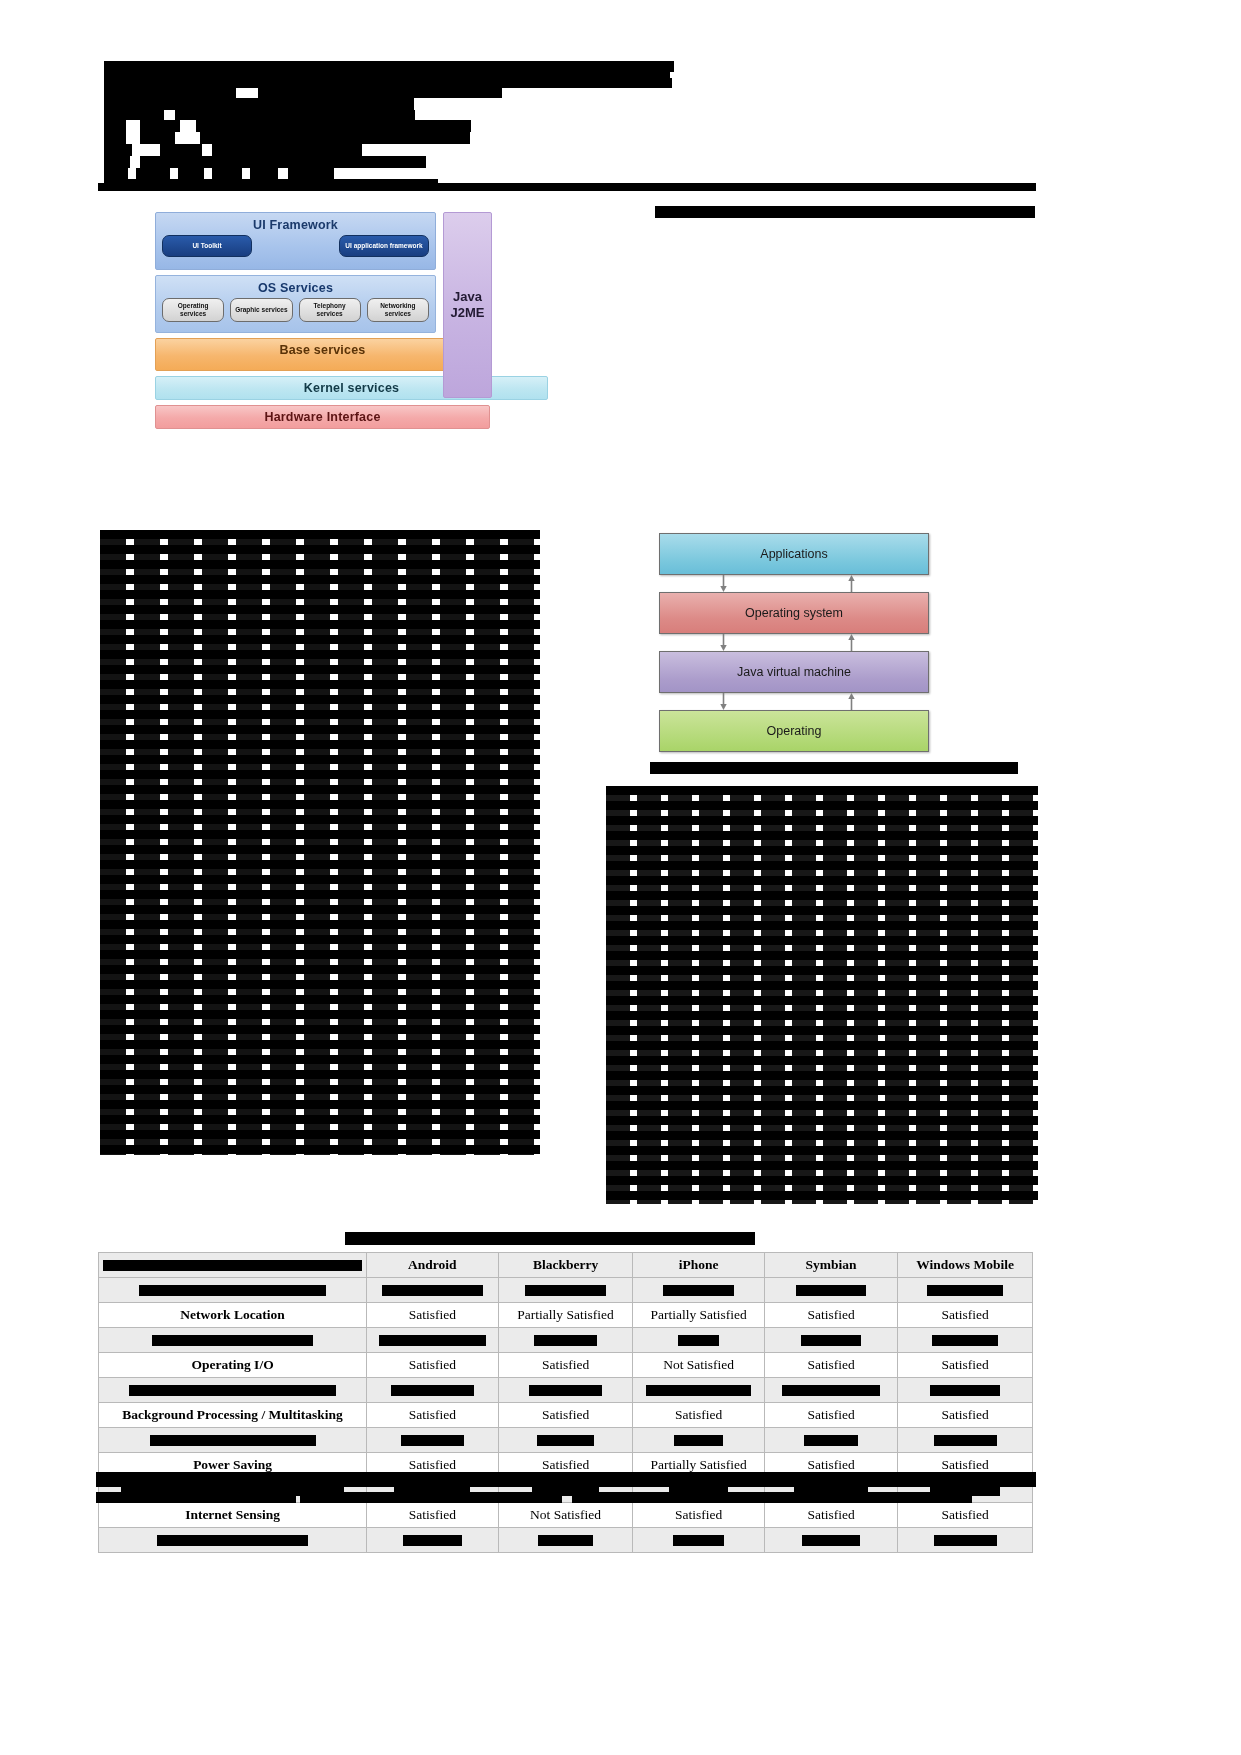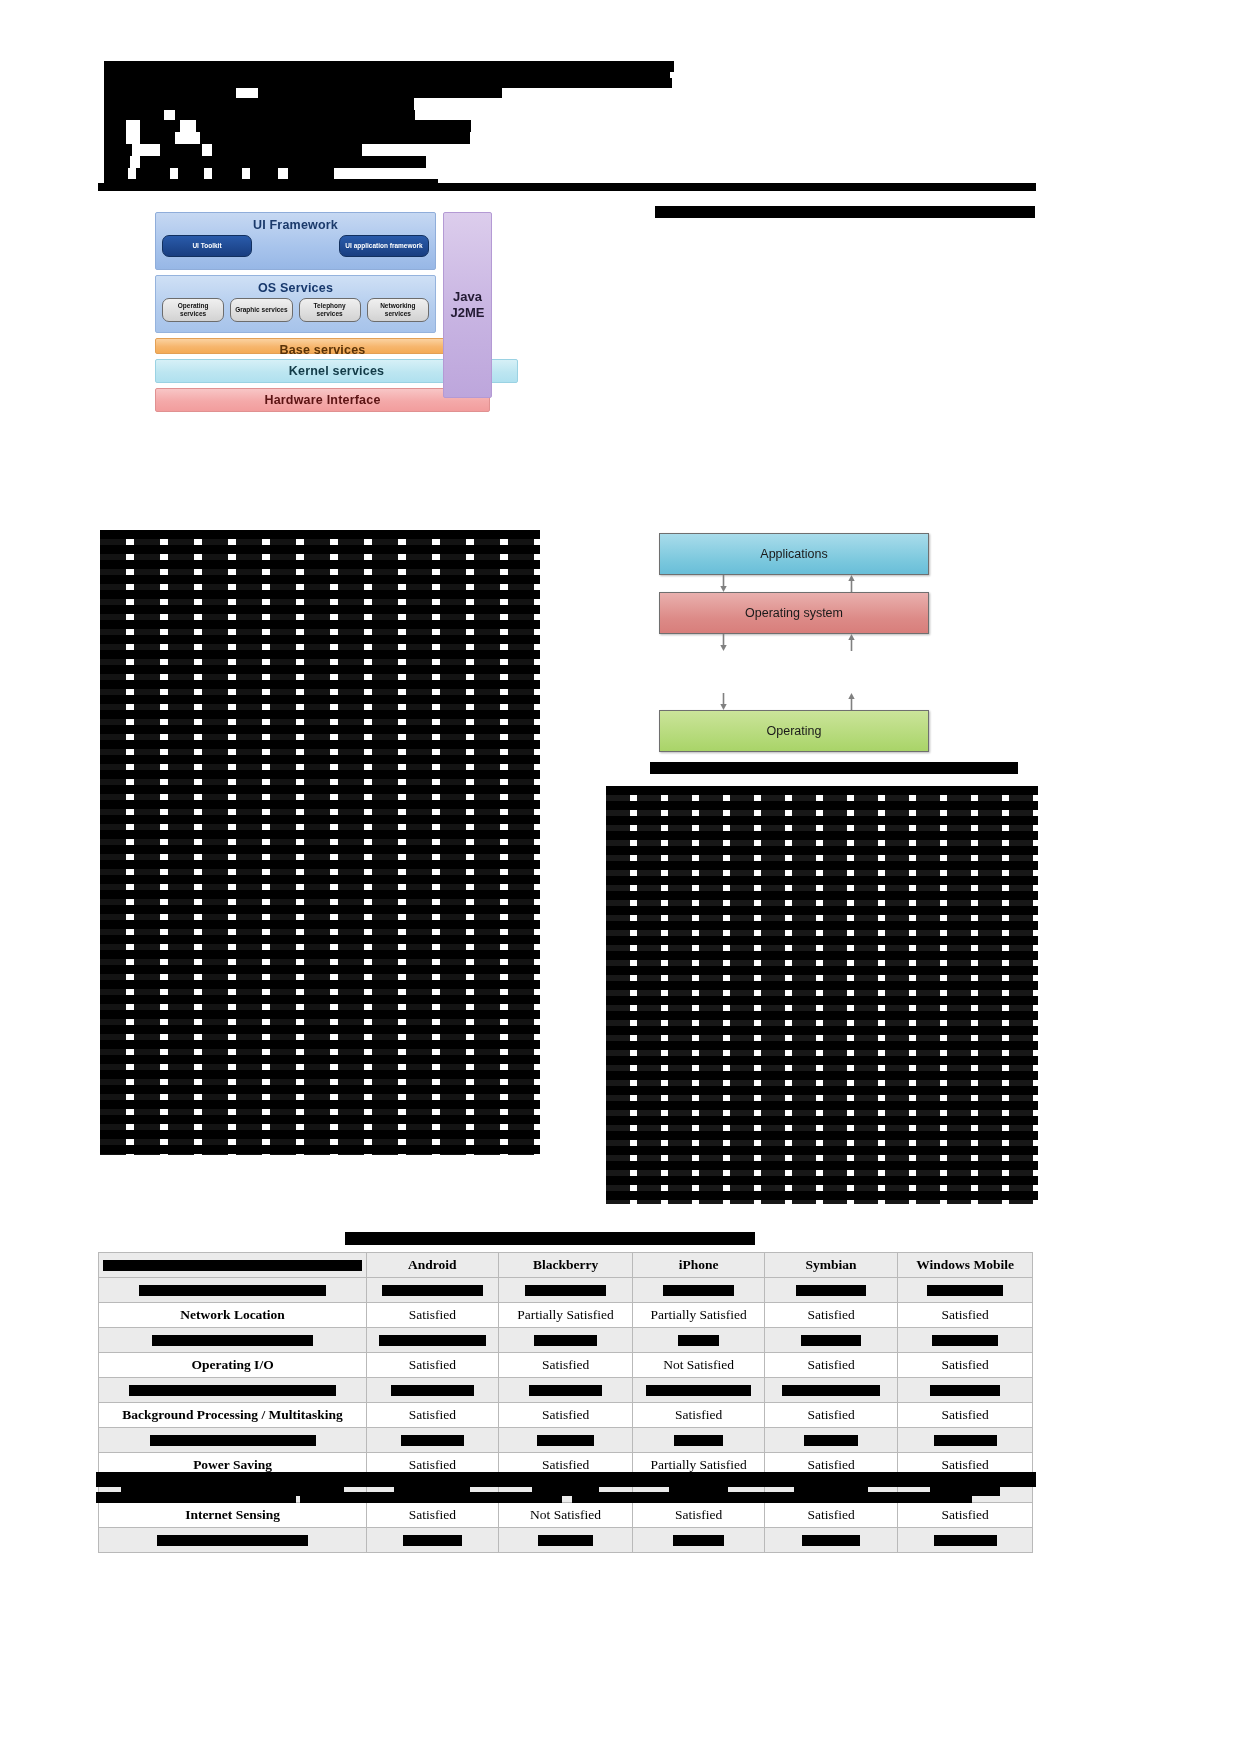--- a/index.html
+++ b/index.html
@@ -42,21 +42,21 @@
   .chip-ui{background:linear-gradient(180deg,#2a5bab,#183d80);border-color:#12305f;color:#fff;min-width:90px;height:22px;}
 
   .layer-app{height:60px;background:linear-gradient(180deg,#f7cfcf 0%,#f0a8a8 55%,#ec9a9a 100%);border-color:#e39a9a;}
   .layer-app .sym-title{color:#5c1b1b;}
   .chip-app{background:linear-gradient(180deg,#f0dff0,#e2c9e6);border-color:#a67fb0;color:#2d1030;flex:1;height:24px;}
 
   .layer-os{height:58px;background:linear-gradient(180deg,#cfe0f5 0%,#b4cdee 55%,#a7c3ea 100%);border-color:#95b3dd;}
   .layer-os .sym-title{color:#17386c;}
   .chip-os{background:linear-gradient(180deg,#f0f0f0,#d2d2d2);border-color:#6c6c6c;color:#111;flex:1;height:24px;}
 
-  .layer-base{height:16px;background:linear-gradient(180deg,#fbd2a0 0%,#f6b66d 55%,#f4ab57 100%);border-color:#e3a055;}
+  .layer-base{height:33px;background:linear-gradient(180deg,#fbd2a0 0%,#f6b66d 55%,#f4ab57 100%);border-color:#e3a055;}
   .layer-base .sym-title{color:#5a3308;padding-top:4px;}
 
   .layer-kernel{height:24px;background:linear-gradient(180deg,#d6f0f7 0%,#bde6f1 55%,#b0e1ef 100%);border-color:#9ad2e3;}
   .layer-kernel .sym-title{color:#123a47;padding-top:4px;}
 
   .layer-hw{height:24px;background:linear-gradient(180deg,#f8c6c6 0%,#f4a9a9 55%,#f29d9d 100%);border-color:#e09191;}
   .layer-hw .sym-title{color:#5c1414;padding-top:4px;}
 
   .sym-java{
     position:absolute;left:288px;top:0;width:47px;height:184px;
@@ -159,21 +159,21 @@
           <div class="sym-chip chip-os">Graphic services</div>
           <div class="sym-chip chip-os">Telephony services</div>
           <div class="sym-chip chip-os">Networking services</div>
         </div>
       </div>
 
       <div class="sym-layer layer-base" style="width:335px;">
         <div class="sym-title">Base services</div>
       </div>
 
-      <div class="sym-layer layer-kernel" style="width:363px;">
+      <div class="sym-layer layer-kernel" style="width:393px;">
         <div class="sym-title">Kernel services</div>
       </div>
 
       <div class="sym-layer layer-hw" style="width:335px;">
         <div class="sym-title">Hardware Interface</div>
       </div>
 
     </div>
 
     <div class="sym-java">
@@ -220,20 +220,23 @@
       <svg class="ar-down" width="9" height="17" viewBox="0 0 9 17">
         <line x1="4.5" y1="0" x2="4.5" y2="12" stroke="#808080" stroke-width="1.6"></line>
         <polygon points="4.5,17 1.3,11 7.7,11" fill="#808080"></polygon>
       </svg>
       <svg class="ar-up" width="9" height="17" viewBox="0 0 9 17">
         <line x1="4.5" y1="17" x2="4.5" y2="5" stroke="#808080" stroke-width="1.6"></line>
         <polygon points="4.5,0 1.3,6 7.7,6" fill="#808080"></polygon>
       </svg>
     </div>
 
+    <div class="jbox jb-jvm">
+      <span>Java virtual machine</span>
+    </div>
 
     <div class="arrowpair" style="top:160px;">
       <svg class="ar-down" width="9" height="17" viewBox="0 0 9 17">
         <line x1="4.5" y1="0" x2="4.5" y2="12" stroke="#808080" stroke-width="1.6"></line>
         <polygon points="4.5,17 1.3,11 7.7,11" fill="#808080"></polygon>
       </svg>
       <svg class="ar-up" width="9" height="17" viewBox="0 0 9 17">
         <line x1="4.5" y1="17" x2="4.5" y2="5" stroke="#808080" stroke-width="1.6"></line>
         <polygon points="4.5,0 1.3,6 7.7,6" fill="#808080"></polygon>
       </svg>

